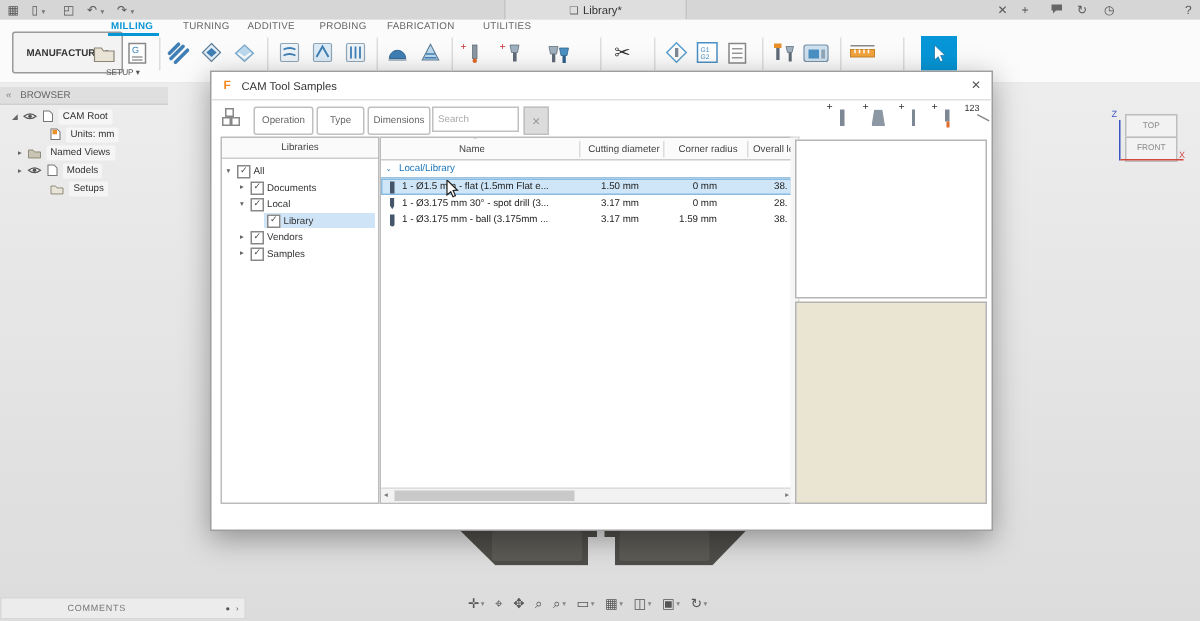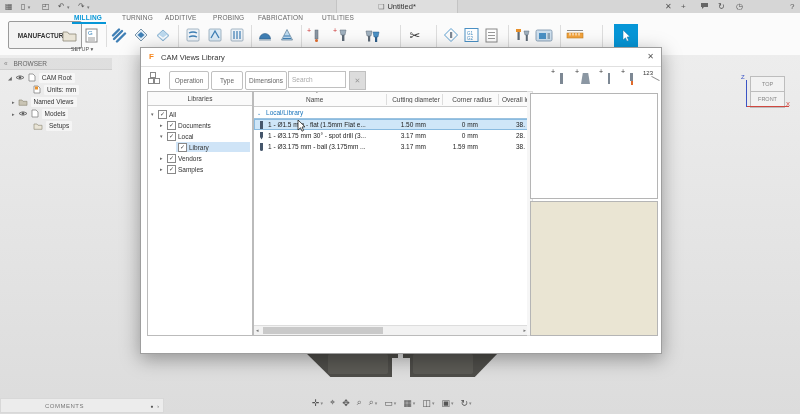--- a/index.html
+++ b/index.html
@@ -129,21 +129,21 @@
 
   <div class="abs titlebar">
     <span class="tbi" style="left:5px">▦</span>
     <span class="tbi" style="left:21px"><span>▯</span> <span class="dd">▾</span></span>
     <span class="tbi" style="left:42px">◰</span>
     <span class="tbi" style="left:58px"><span>↶</span> <span class="dd">▾</span></span>
     <span class="tbi" style="left:78px"><span>↷</span> <span class="dd">▾</span></span>
 
     <div class="doc-tab">
       <span class="cube">❑</span>
-      <span class="lbl">Untitled*</span>
+      <span class="lbl">Library*</span>
     </div>
 
     <span class="tbi" style="left:665px">✕</span>
     <span class="tbi" style="left:681px">+</span>
     <span class="tbi" style="left:700px;top:2px">
       <svg width="9" height="8" viewBox="0 0 9 8">
           <path d="M1 1 h7 v4 h-4 l-2 2 v-2 h-1 z" fill="#666"></path>
         </svg>
     </span>
     <span class="tbi" style="left:718px">↻</span>
@@ -433,21 +433,21 @@
       <span class="ni">
           <span>↻</span>
           <span class="dd">▾</span>
         </span>
     </div>
   </div>
 
   <div class="abs dialog">
     <div class="dlg-title">
       <span class="flogo">F</span>
-      <span class="txt">CAM Views Library</span>
+      <span class="txt">CAM Tool Samples</span>
       <span class="dlg-close">✕</span>
     </div>
 
     <div class="dlg-filter-ic">
       <div style="left:2px;top:0"></div>
       <div style="left:0;top:6px"></div>
       <div style="left:6px;top:6px"></div>
     </div>
     <div class="fbtn" style="left:28px;width:38px">Operation</div>
     <div class="fbtn" style="left:70px;width:30px">Type</div>

